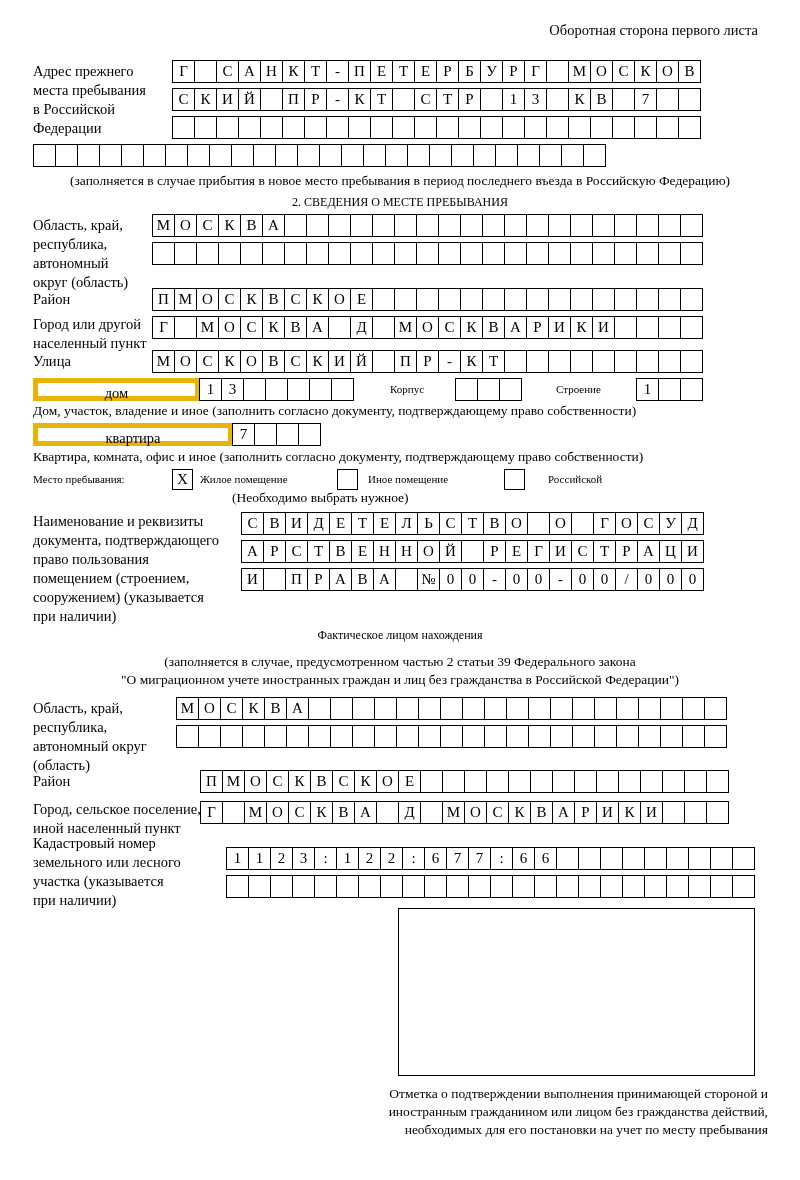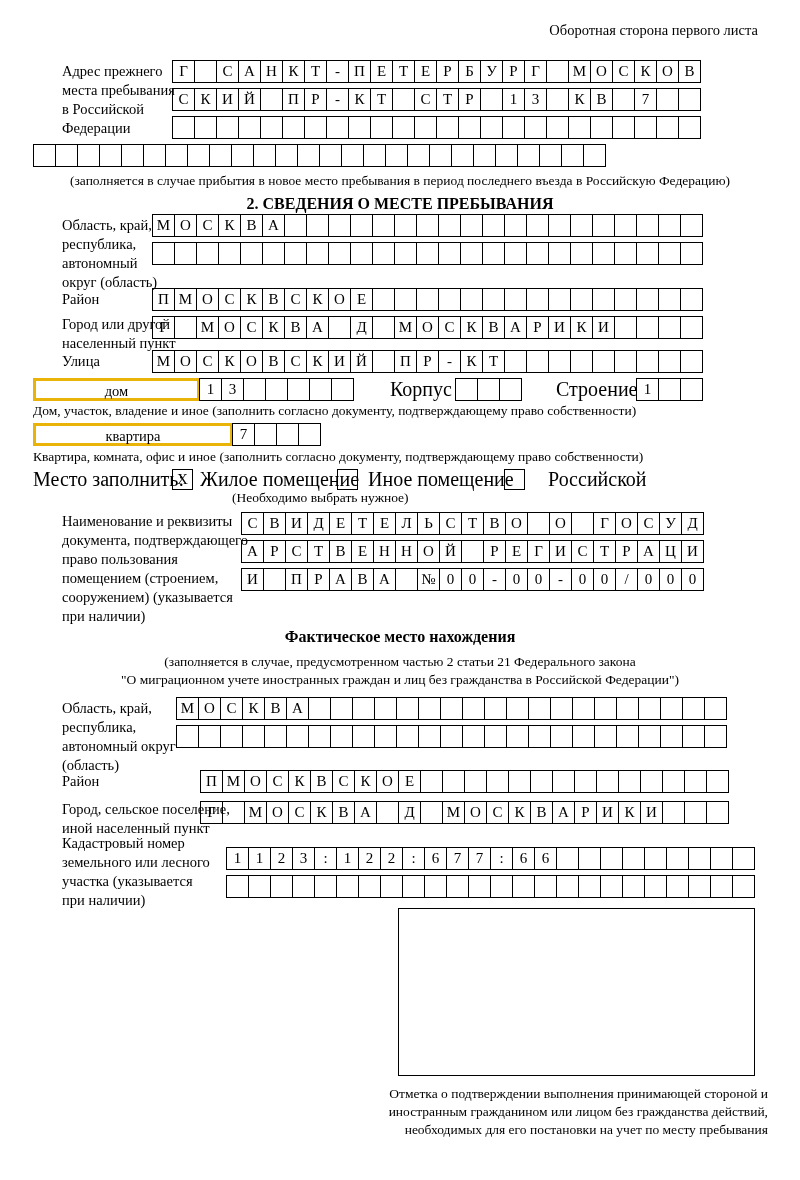--- a/index.html
+++ b/index.html
@@ -25,59 +25,58 @@
   .hdr-right {
     top: 22px;
     right: 42px;
     font-size: 14.5px;
   }
 
   .lbl {
     font-size: 14.5px;
     line-height: 19px;
     white-space: pre-line;
-    margin-left: 29px;
   }
   .lbl-sm { font-size: 13.5px; }
 
   .center-note {
     text-align: center;
     font-size: 13.5px;
     line-height: 17px;
   }
   .section-title {
     text-align: center;
-    font-weight: bold;
-    font-size: 16px;
+    font-weight: normal;
+    font-size: 12px;
   }
 
   
   .cells { display: flex; }
   .cell {
     width: 23px;
     height: 23px;
     border: 1px solid #000;
     margin-right: -1px;
     box-sizing: border-box;
     text-align: center;
     font-size: 15px;
     line-height: 21px;
     font-family: "Liberation Serif", serif;
   }
 
   .wide-label-box {
-    border: 3px solid #eab308;
+    border: 5px solid #eab308;
     box-sizing: border-box;
     height: 23px;
     text-align: center;
     font-size: 14.5px;
     line-height: 21px;
   }
 
-  .inline-txt { font-size: 20px; line-height: 23px; }
+  .inline-txt { font-size: 11px; line-height: 23px; }
 
   .chk {
     width: 21px; height: 21px;
     border: 1px solid #000;
     box-sizing: border-box;
     display: inline-block;
     text-align: center;
     font-size: 15px;
     line-height: 19px;
     vertical-align: middle;
@@ -395,21 +394,21 @@
 
   <div class="abs wide-label-box" style="left:33px; top:423px; width:200px;">квартира</div>
   <div class="abs cells" style="left:232px; top:423px;">
     <div class="cell">7</div>
     <div class="cell"></div>
     <div class="cell"></div>
     <div class="cell"></div>
   </div>
   <div class="abs lbl-sm" style="left:33px; top:449px;">Квартира, комната, офис и иное (заполнить согласно документу, подтверждающему право собственности)</div>
 
-  <div class="abs inline-txt" style="left:33px; top:468px;">Место заполнить:</div>
+  <div class="abs inline-txt" style="left:33px; top:468px;">Место пребывания:</div>
   <div class="abs chk" style="left:172px; top:469px;">Х</div>
   <div class="abs inline-txt" style="left:200px; top:468px;">Жилое помещение</div>
   <div class="abs chk" style="left:337px; top:469px;"></div>
   <div class="abs inline-txt" style="left:368px; top:468px;">Иное помещение</div>
   <div class="abs chk" style="left:504px; top:469px;"></div>
   <div class="abs inline-txt" style="left:548px; top:468px;">Российской</div>
   <div class="abs lbl-sm" style="left:232px; top:490px;">(Необходимо выбрать нужное)</div>
 
   <div class="abs lbl" style="left:33px; top:512px; width:205px;">Наименование и реквизиты
 документа, подтверждающего
@@ -483,22 +482,22 @@
     <div class="cell">0</div>
     <div class="cell">-</div>
     <div class="cell">0</div>
     <div class="cell">0</div>
     <div class="cell">/</div>
     <div class="cell">0</div>
     <div class="cell">0</div>
     <div class="cell">0</div>
   </div>
 
-  <div class="abs section-title" style="left:0; top:628px; width:800px;">Фактическое место нахождения</div>
-  <div class="abs center-note" style="left:0; top:653px; width:800px;">(заполняется в случае, предусмотренном частью 2 статьи 21 Федерального закона</div>
+  <div class="abs section-title" style="left:0; top:628px; width:800px;">Фактическое лицом нахождения</div>
+  <div class="abs center-note" style="left:0; top:653px; width:800px;">(заполняется в случае, предусмотренном частью 2 статьи 39 Федерального закона</div>
   <div class="abs center-note" style="left:0; top:671px; width:800px;">"О миграционном учете иностранных граждан и лиц без гражданства в Российской Федерации")</div>
 
   <div class="abs lbl" style="left:33px; top:699px; width:145px;">Область, край,
 республика,
 автономный округ
 (область)</div>
 
   <div class="abs cells" style="left:176px; top:697px;">
     <div class="cell">М</div>
     <div class="cell">О</div>

